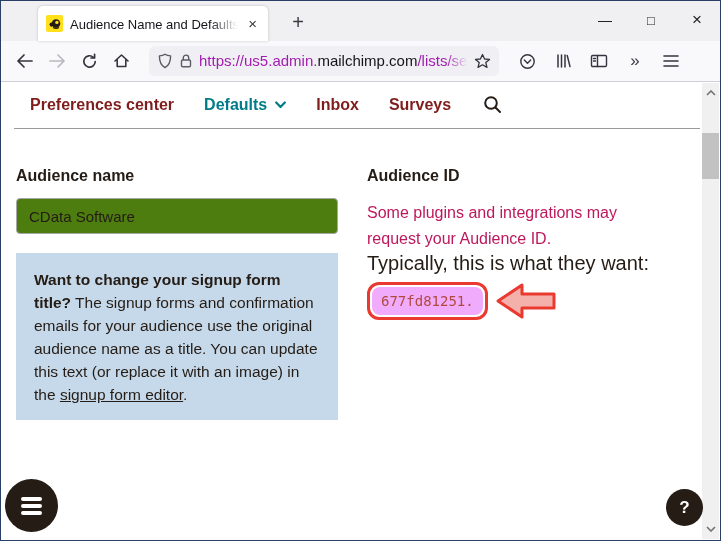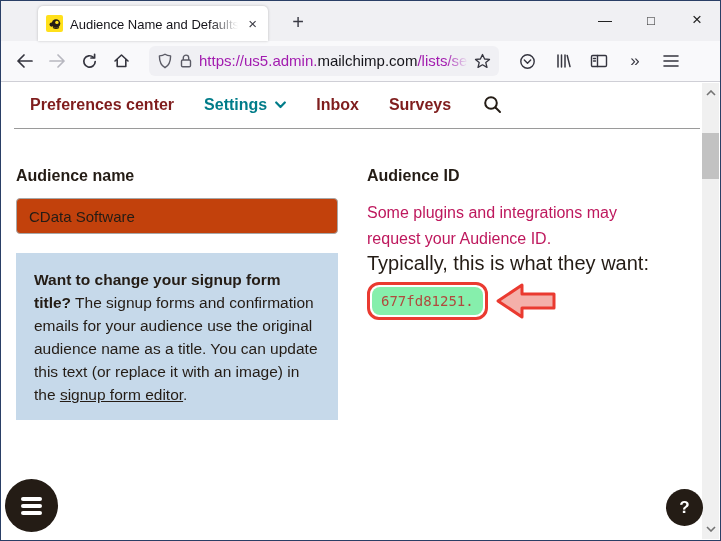--- a/index.html
+++ b/index.html
@@ -52,34 +52,34 @@
   .nav-item.active { color:#007c89; }
   .nav-search { margin-left:2px; display:flex; align-items:center; }
   .nav-divider { border:none; border-top:1px solid #9a9a9a; margin:0 2px 0 12px; }
   h1.page-title { font-size:35px; font-weight:400; letter-spacing:-0.5px; color:#241c15; margin:30px 0 0 14px; }
   .cols { display:flex; gap:29px; margin:38px 14px 0 14px; }
   .col-left { flex:0 0 322px; }
   .col-right { flex:1; max-width:300px; }
   .field-label, .aud-heading { font-size:16px; font-weight:700; color:#241c15; }
   .name-input {
     margin-top:13px; width:100%; height:36px; border:1px solid #a7a7a7; border-radius:4px;
-    font-family:"Liberation Sans",sans-serif; font-size:15px; color:#241c15; padding:0 12px; background:#c2410c;
+    font-family:"Liberation Sans",sans-serif; font-size:15px; color:#241c15; padding:0 12px; background:#4d7c0f;
   }
   .info-box {
     margin-top:19px; background:#c6d9ea; padding:15px 18px 6px 18px;
     font-size:15.5px; line-height:23px; color:#241c15; min-height:167px;
   }
   .info-title { font-weight:700; }
   .info-link { color:#241c15; text-decoration:underline; }
   .aud-desc { margin-top:15px; font-size:16px; line-height:26px; color:#be185d; }
   .aud-lead { font-size:20px; color:#241c15; }
   .chip-row { margin-top:6px; display:flex; align-items:center; }
   .red-ring { display:inline-block; border:3px solid #ea3a30; border-radius:12px; padding:2px; }
   .code-chip {
-    display:inline-block; background:#86efac; color:#b04a3e; border-radius:8px;
+    display:inline-block; background:#f0abfc; color:#b04a3e; border-radius:8px;
     font-family:"DejaVu Sans Mono", monospace; font-size:14px; padding:6px 9px;
   }
   .arrow-annotation { margin-left:7px; }
   
   .fab-menu {
     position:absolute; left:4px; top:478px; width:53px; height:53px; border-radius:50%;
     background:#241c15; display:flex; flex-direction:column; align-items:center; justify-content:center; gap:3px; z-index:5;
   }
   .fab-menu span { display:block; width:21px; height:4px; background:#fff; border-radius:2px; }
   .fab-help {
@@ -187,21 +187,21 @@
           <path d="M1 2 H15 M1 7 H15 M1 12 H15" stroke="#35353f" stroke-width="1.6" stroke-linecap="round"></path>
         </svg>
     </div>
   </div>
 </div>
 
 <div class="page">
   <div class="topnav">
     <a class="nav-item">Preferences center</a>
     <a class="nav-item active">
-      <span>Settings</span>
+      <span>Defaults</span>
       <svg width="11" height="8" viewBox="0 0 11 8">
           <path d="M1.2 1.5 L5.5 6 L9.8 1.5" stroke="#007c89" stroke-width="2.2" fill="none" stroke-linecap="round" stroke-linejoin="round"></path>
         </svg>
     </a>
     <a class="nav-item">Inbox</a>
     <a class="nav-item">Surveys</a>
     <span class="nav-search">
       <svg width="19" height="19" viewBox="0 0 19 19">
           <circle cx="8" cy="8" r="5.8" stroke="#241c15" stroke-width="2" fill="none"></circle>
           <path d="M12.5 12.5 L17 17" stroke="#241c15" stroke-width="2" stroke-linecap="round"></path>

